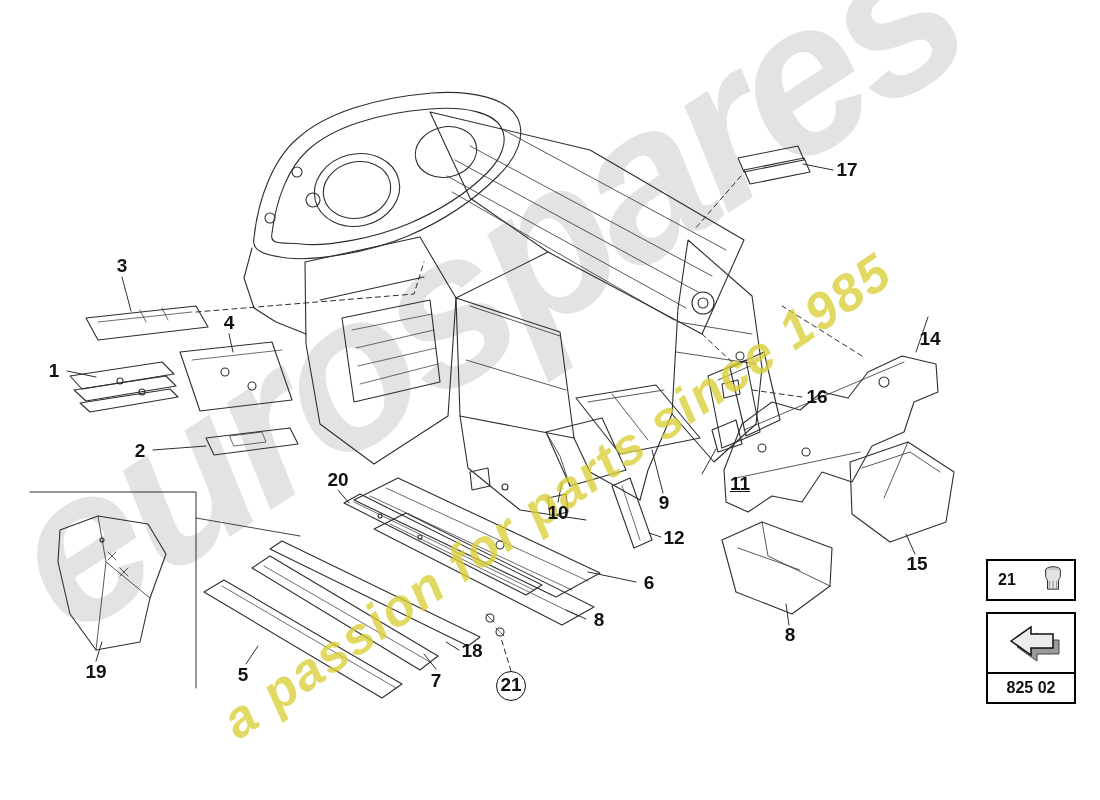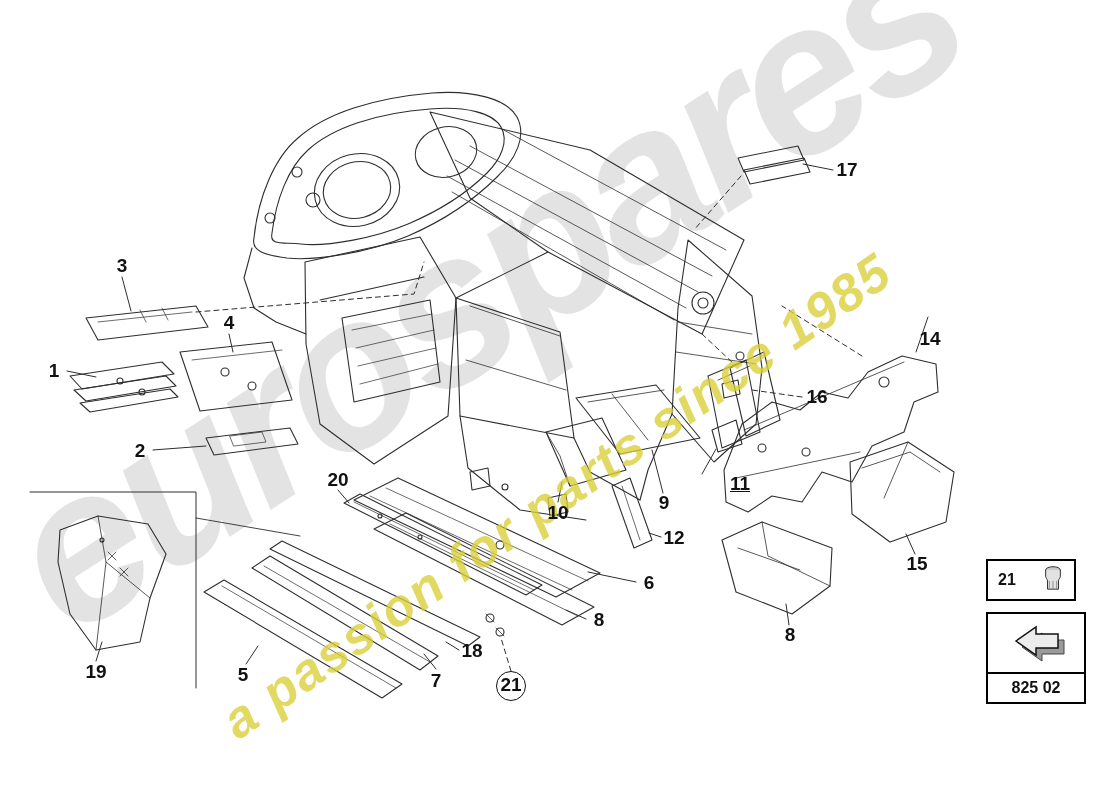--- a/index.html
+++ b/index.html
@@ -20,21 +20,21 @@
   .callout{position:absolute;transform:translate(-50%,-50%);
     font-size:19px;font-weight:bold;color:#111;cursor:pointer;}
   .callout.circled{width:28px;height:28px;border:1.7px solid #111;border-radius:50%;
     background:#fff;text-align:center;line-height:26px;}
   
   .legend{position:absolute;z-index:5;}
   .fastener-box{left:986px;top:559px;width:90px;height:42px;border:2.5px solid #000;
     background:#fff;display:flex;align-items:center;justify-content:space-between;
     padding:0 10px;box-sizing:border-box;}
   .fastener-box .ref{font-size:16px;font-weight:bold;color:#111;}
-  .code-box{left:986px;top:612px;width:100px;height:92px;border:2.5px solid #000;
+  .code-box{left:986px;top:612px;width:90px;height:92px;border:2.5px solid #000;
     background:#fff;box-sizing:border-box;display:flex;flex-direction:column;}
   .code-box .arrow-wrap{flex:1;display:flex;align-items:center;justify-content:center;}
   .code-box .code-strip{border-top:2.5px solid #000;height:28px;display:flex;
     align-items:center;justify-content:center;font-size:16px;font-weight:bold;color:#111;}
 </style>
 </head>
 <body>
 
 <div class="stage">
 

